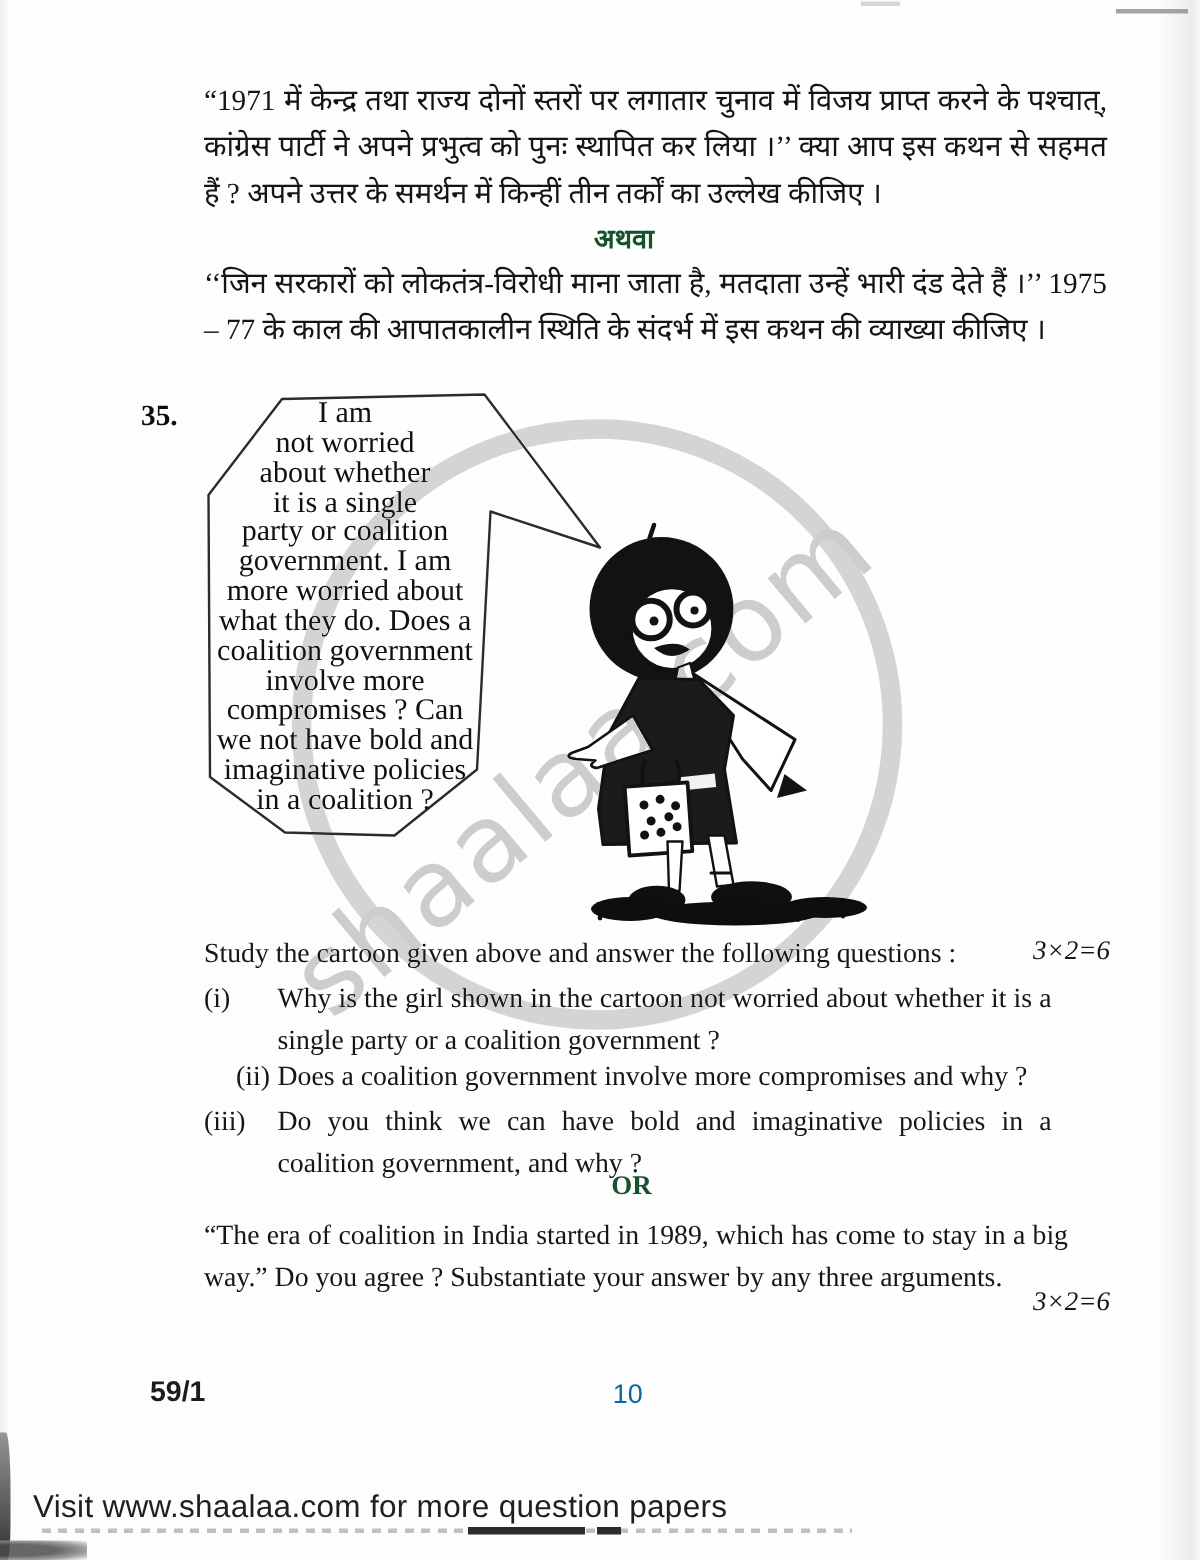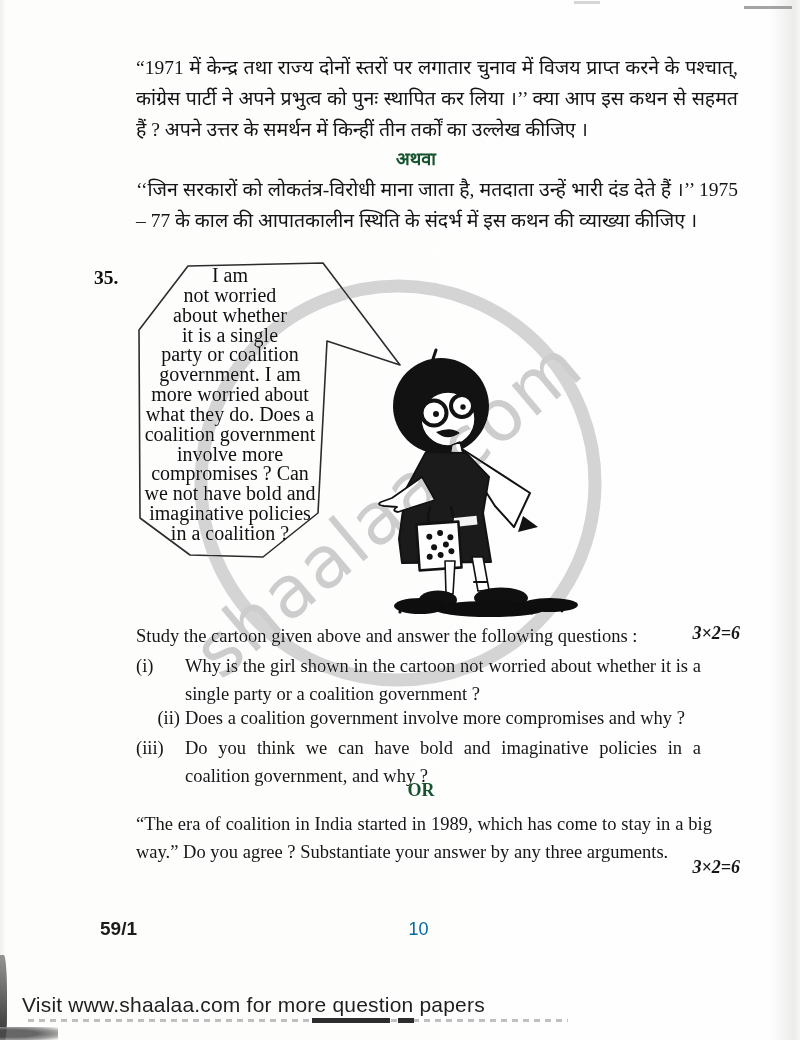--- a/index.html
+++ b/index.html
@@ -5,21 +5,21 @@
   html,body{margin:0;padding:0;}
   body{
     width:800px;height:1040px;position:relative;overflow:hidden;
     background:linear-gradient(90deg,#efefed 0,#fdfdfc 6px,#fefefe 770px,#ececea 794px,#f6f6f4 800px);
     font-family:"Liberation Serif", serif;color:#1a1a1a;
   }
   .abs{position:absolute;}
   .hi{font-size:19.5px;line-height:31px;text-align:justify;color:#141414;}
   .eng{font-size:18.5px;line-height:28px;text-align:justify;color:#161616;}
   .center-head{font-weight:bold;font-size:18px;color:#14532d;text-align:center;}
-  .marks{font-style:italic;font-size:18px;text-align:right;color:#161616;font-weight:bold;}
+  .marks{font-style:italic;font-size:18px;text-align:right;color:#161616;}
   .qnum{font-weight:bold;font-size:19.5px;color:#0d0d0d;}
   .bubble-text{
     font-size:20px;line-height:19.85px;text-align:center;color:#101010;
     white-space:pre-line;font-family:"Liberation Serif", serif;
   }
   .footer-code{font-family:"Liberation Sans", sans-serif;font-weight:bold;font-size:19px;color:#1c1c1c;text-align:right;}
   .footer-page{font-family:"Liberation Sans", sans-serif;font-size:18px;color:#0369a1;text-align:center;}
   .footer-note{font-family:"Liberation Sans", sans-serif;font-size:21px;color:#1f1f1f;letter-spacing:.2px;}
   .watermark-layer{left:0;top:0;width:800px;height:1040px;mix-blend-mode:darken;pointer-events:none;z-index:40;}
   .wm-text{

